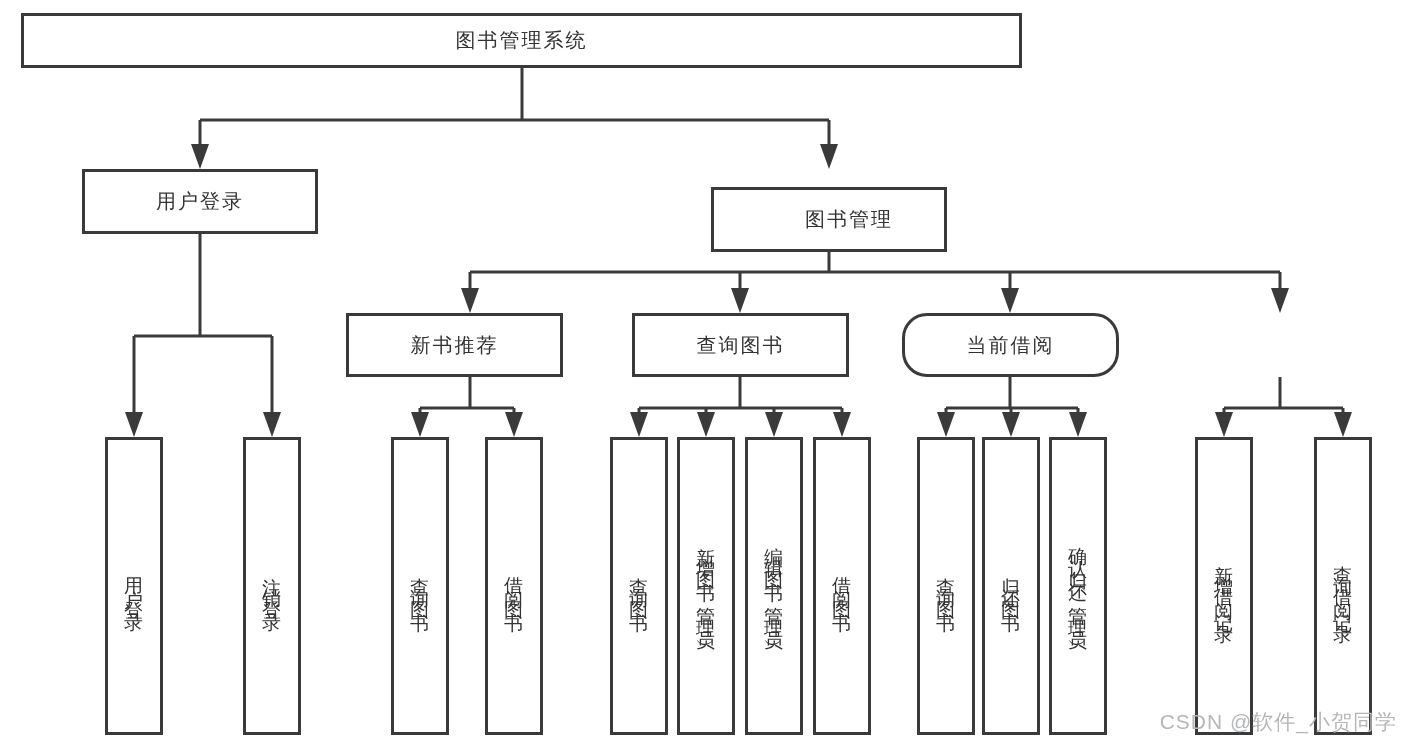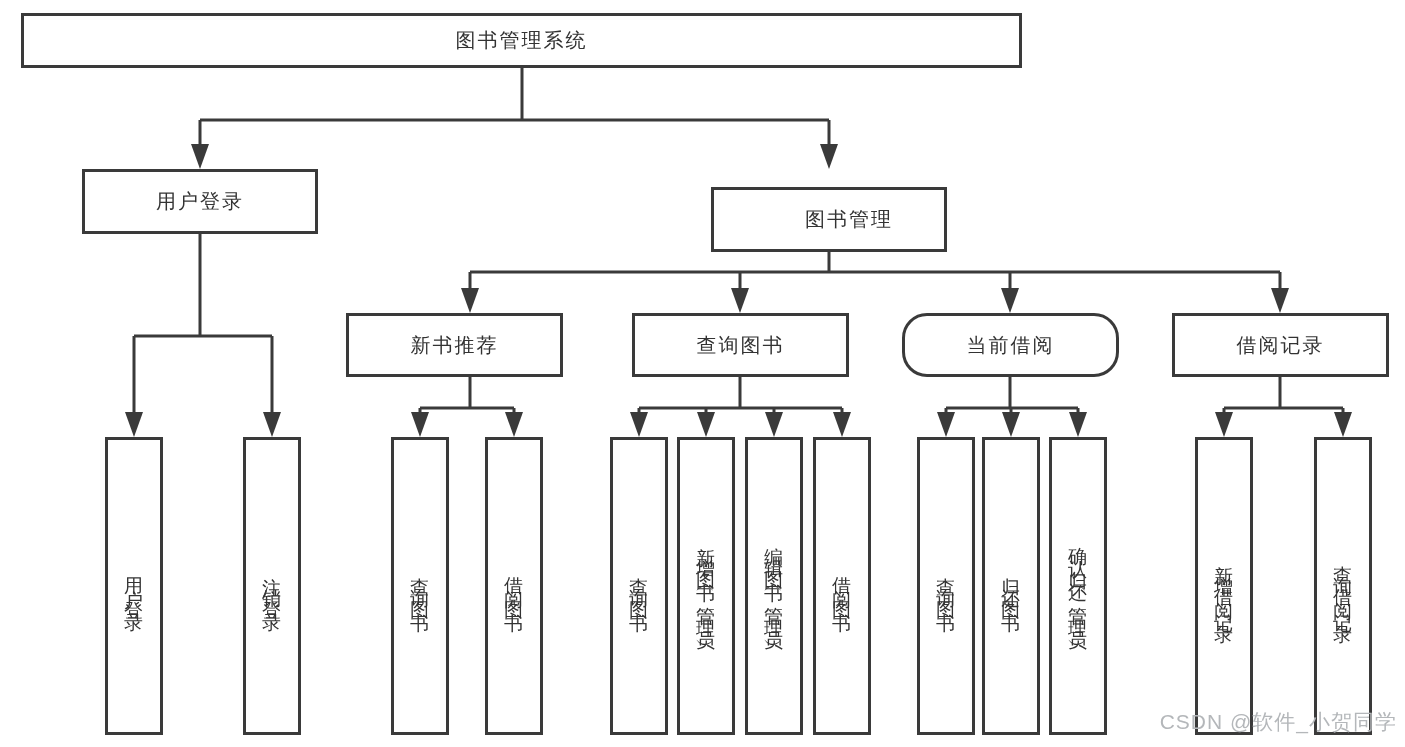--- a/index.html
+++ b/index.html
@@ -130,23 +130,20 @@
 
   <div class="node" style="left:346px; top:313px; width:217px; height:64px;">
     <span class="hlabel">新书推荐</span>
   </div>
   <div class="node" style="left:632px; top:313px; width:217px; height:64px;">
     <span class="hlabel">查询图书</span>
   </div>
   <div class="node" style="left:902px; top:313px; width:217px; height:64px;border-radius:25px;">
     <span class="hlabel">当前借阅</span>
   </div>
-  <div class="node" style="left:1172px; top:313px; width:217px; height:64px;">
-    <span class="hlabel">借阅记录</span>
-  </div>
 
   <div class="node vnode" style="left:105px;">
     <span class="vlabel">用户登录</span>
   </div>
   <div class="node vnode" style="left:243px;">
     <span class="vlabel">注销登录</span>
   </div>
 
   <div class="node vnode" style="left:391px;">
     <span class="vlabel">查询图书</span>

